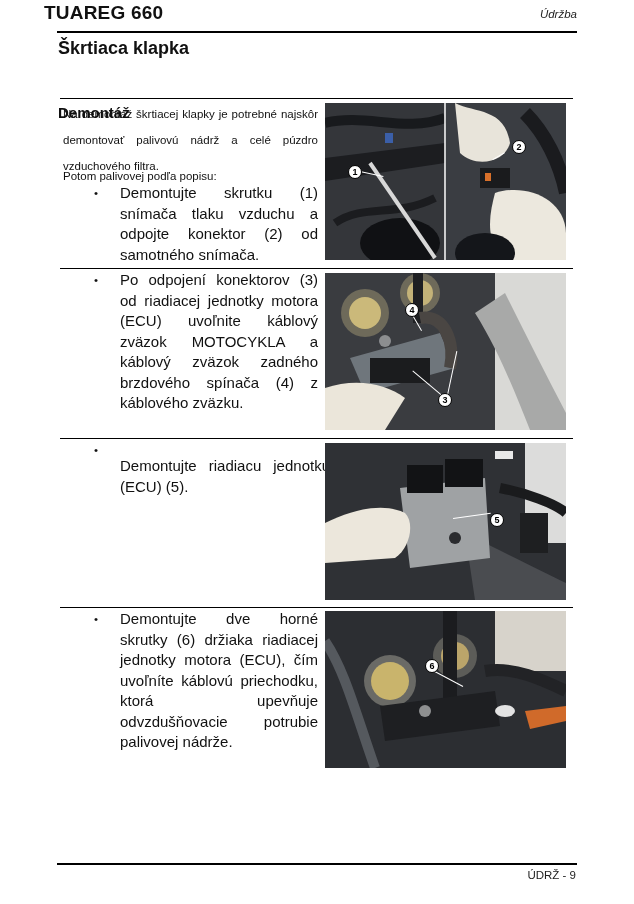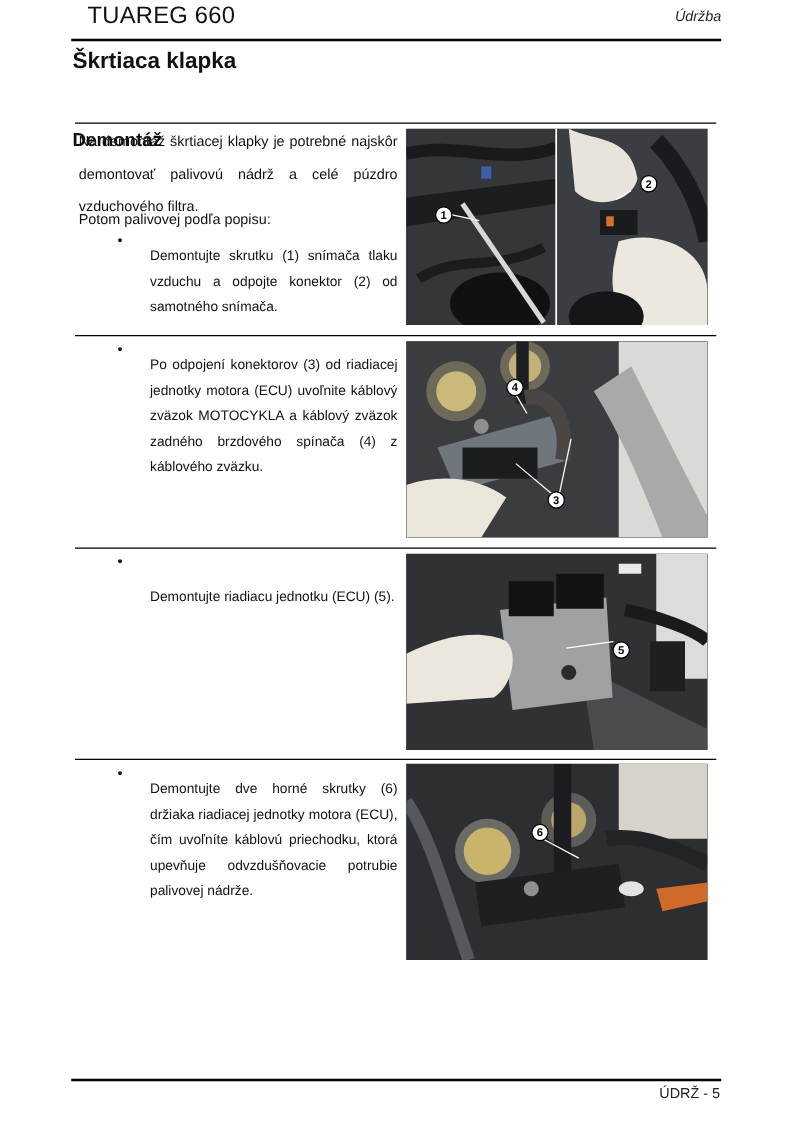--- a/index.html
+++ b/index.html
@@ -1,27 +1,27 @@
 <!DOCTYPE html>
 <html><head>
   <meta charset="utf-8">
   <style>
     html, body { margin: 0; padding: 0; background: #ffffff; }
     body { width: 634px; height: 904px; position: relative; overflow: hidden;
            font-family: "Liberation Sans", "DejaVu Sans", sans-serif; color: #111; }
     .abs { position: absolute; }
-    .brand { left: 70px; top: 2px; font-size: 19px; font-weight: normal; letter-spacing: 0.2px; }
+    .brand { left: 44px; top: 2px; font-size: 19px; font-weight: bold; letter-spacing: 0.2px; }
     .section-top { right: 57px; top: 8px; font-size: 11.5px; color: #222; font-style: italic; }
     .rule-thick { height: 2px; background: #000; }
     .rule-thin { height: 1px; background: #000; }
     .h1 { left: 58px; top: 38px; font-size: 18px; font-weight: bold; }
     .h2 { left: 58px; top: 64px; font-size: 15px; font-weight: bold; margin-top: 40px; }
     .para { font-size: 11.5px; line-height: 26px; color: #111; text-align: justify; }
     .bullet-dot { font-size: 11.5px; line-height: 20.5px; }
-    .bullet-text { font-size: 11px; line-height: 20.5px; text-align: justify; text-align-last: left; margin-top: 12px; }
+    .bullet-text { font-size: 15px; line-height: 20.5px; text-align: justify; text-align-last: left; }
     .photo { overflow: hidden; background: #2b2d30; }
     .callout { position: absolute; width: 12px; height: 12px; border-radius: 50%;
                background: #fff; border: 1px solid #000; font-size: 9px; font-weight: bold;
                line-height: 12px; text-align: center; color: #000; }
     .leader { position: absolute; height: 1px; background: #fff; transform-origin: 0 0; }
     .footer { right: 58px; top: 869px; font-size: 11.5px; color: #222; }
   </style>
 </head>
 <body>
 
@@ -130,13 +130,13 @@
     <path d="M160 60 C190 55 220 70 241 80" stroke="#222326" stroke-width="12" fill="none"></path>
     <path d="M200 100 L241 95 L241 110 L205 118 Z" fill="#d06a2a"></path>
     <ellipse cx="180" cy="100" rx="10" ry="6" fill="#e3e3e3"></ellipse>
     <circle cx="100" cy="100" r="6" fill="#8e8f90"></circle>
   </svg>
   <div class="leader" style="left:110px; top:60px; width:32px; transform:rotate(28deg);"></div>
   <div class="callout" style="left:100px; top:48px;">6</div>
 </div>
 
 <div class="abs rule-thick" style="left:57px; top:863px; width:520px;"></div>
-<div class="abs footer">ÚDRŽ - 5</div>
+<div class="abs footer">ÚDRŽ - 9</div>
 
 </body></html>

